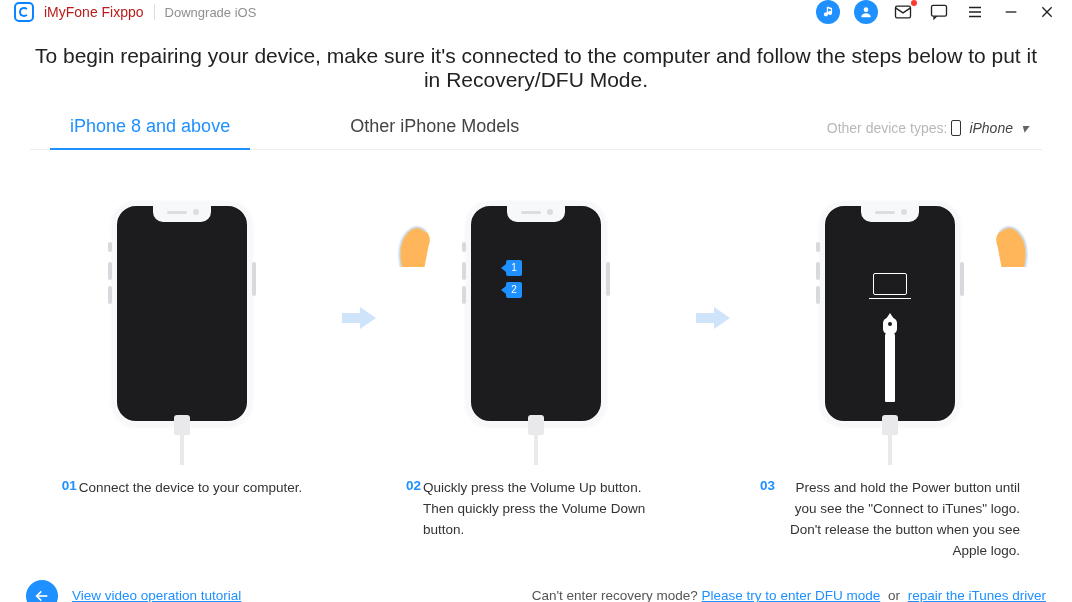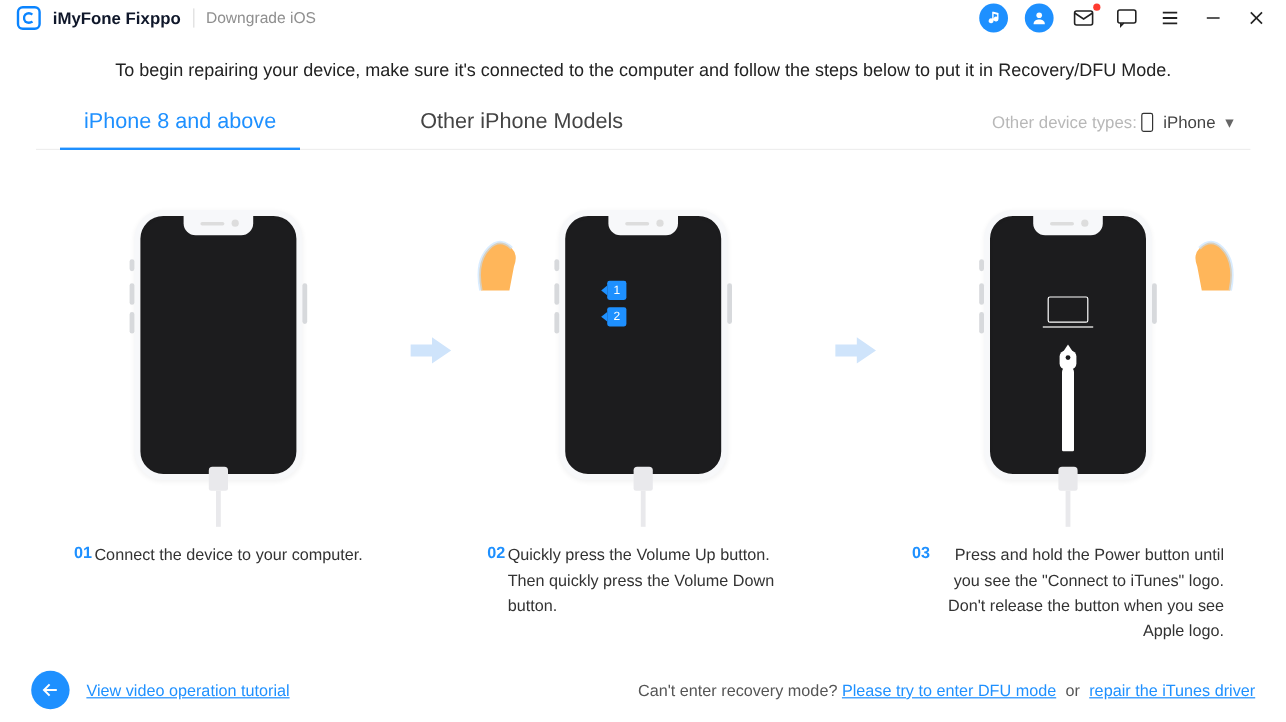--- a/index.html
+++ b/index.html
@@ -4,44 +4,44 @@
 <style>
   * { box-sizing: border-box; margin: 0; padding: 0; }
   html, body { width: 1072px; height: 602px; font-family: "Segoe UI", Arial, sans-serif; background: #fff; color: #333; }
   .window { width: 1072px; height: 602px; display: flex; flex-direction: column; }
 
   
   .titlebar { height: 36px; display: flex; align-items: center; padding: 0 14px; }
   .titlebar-left { display:flex; align-items:center; gap:10px; }
   .logo { width:20px; height:20px; border:2px solid #0a84ff; border-radius:5px; display:flex; align-items:center; justify-content:center; }
   .logo-inner { width:10px; height:10px; border:2px solid #0a84ff; border-radius:50%; border-right-color:transparent; }
-  .app-name { font-size:14px; font-weight:700; color:#0f172a; }
+  .app-name { font-size:14px; font-weight:400; color:#b91c1c; }
   .divider-v { width:1px; height:16px; background:#dcdcdc; }
   .subtitle { font-size:13px; color:#8f8f8f; }
   .titlebar-spacer { flex:1; }
   .titlebar-right { display:flex; align-items:center; gap:14px; }
   .tb-icon { width:22px; height:22px; display:flex; align-items:center; justify-content:center; color:#333; }
   .tb-circle { width:24px; height:24px; border-radius:50%; display:flex; align-items:center; justify-content:center; }
   .tb-music { background:#1e90ff; color:#fff; }
   .tb-user  { background:#1e90ff; color:#fff; }
   .tb-envelope { position:relative; }
   .tb-envelope .dot { position:absolute; top:-1px; right:-3px; width:6px; height:6px; background:#ff3b30; border-radius:50%; }
 
   
   .body { flex:1; padding: 14px 30px 8px; display:flex; flex-direction:column; }
-  .headline { text-align:center; font-size:15px; color:#222; margin:6px 0 14px; }
+  .headline { text-align:center; font-size:21px; color:#222; margin:6px 0 14px; }
 
   
   .tabs { display:flex; align-items:center; border-bottom:1px solid #eee; padding:0 8px 0 40px; }
   .tab { flex:0 0 auto; padding:10px 0 12px; margin-right:120px; font-size:18px; color:#444; position:relative; cursor:pointer; }
   .tab.active { color:#1e90ff; }
   .tab.active::after { content:""; position:absolute; left:-20px; right:-20px; bottom:-1px; height:2px; background:#1e90ff; }
   .tabs-spacer { flex:1; }
   .device-type-label { font-size:14px; color:#b8b8b8; margin-right:4px; }
-  .device-select { display:flex; align-items:flex-start; gap:8px; font-size:14px; color:#444; cursor:pointer; padding-right:6px; }
+  .device-select { display:flex; align-items:flex-start; gap:8px; font-size:14px; color:#444; cursor:pointer; padding-right:6px;font-style:italic; }
   .device-select .phone-ic { width:10px; height:16px; border:1.5px solid #333; border-radius:2px; display:inline-block; }
   .device-select .chev { color:#666; }
 
   
   .steps { flex:1; display:flex; align-items:flex-start; justify-content:center; gap:10px; padding:28px 0 10px; }
   .step { width:300px; display:flex; flex-direction:column; align-items:center; }
   .phone-wrap { width:220px; height:270px; display:flex; align-items:center; justify-content:center; position:relative; }
   .arrow-between { align-self:center; margin-top:-100px; }
   .arrow-between svg { fill:#cfe4fb; }
 

